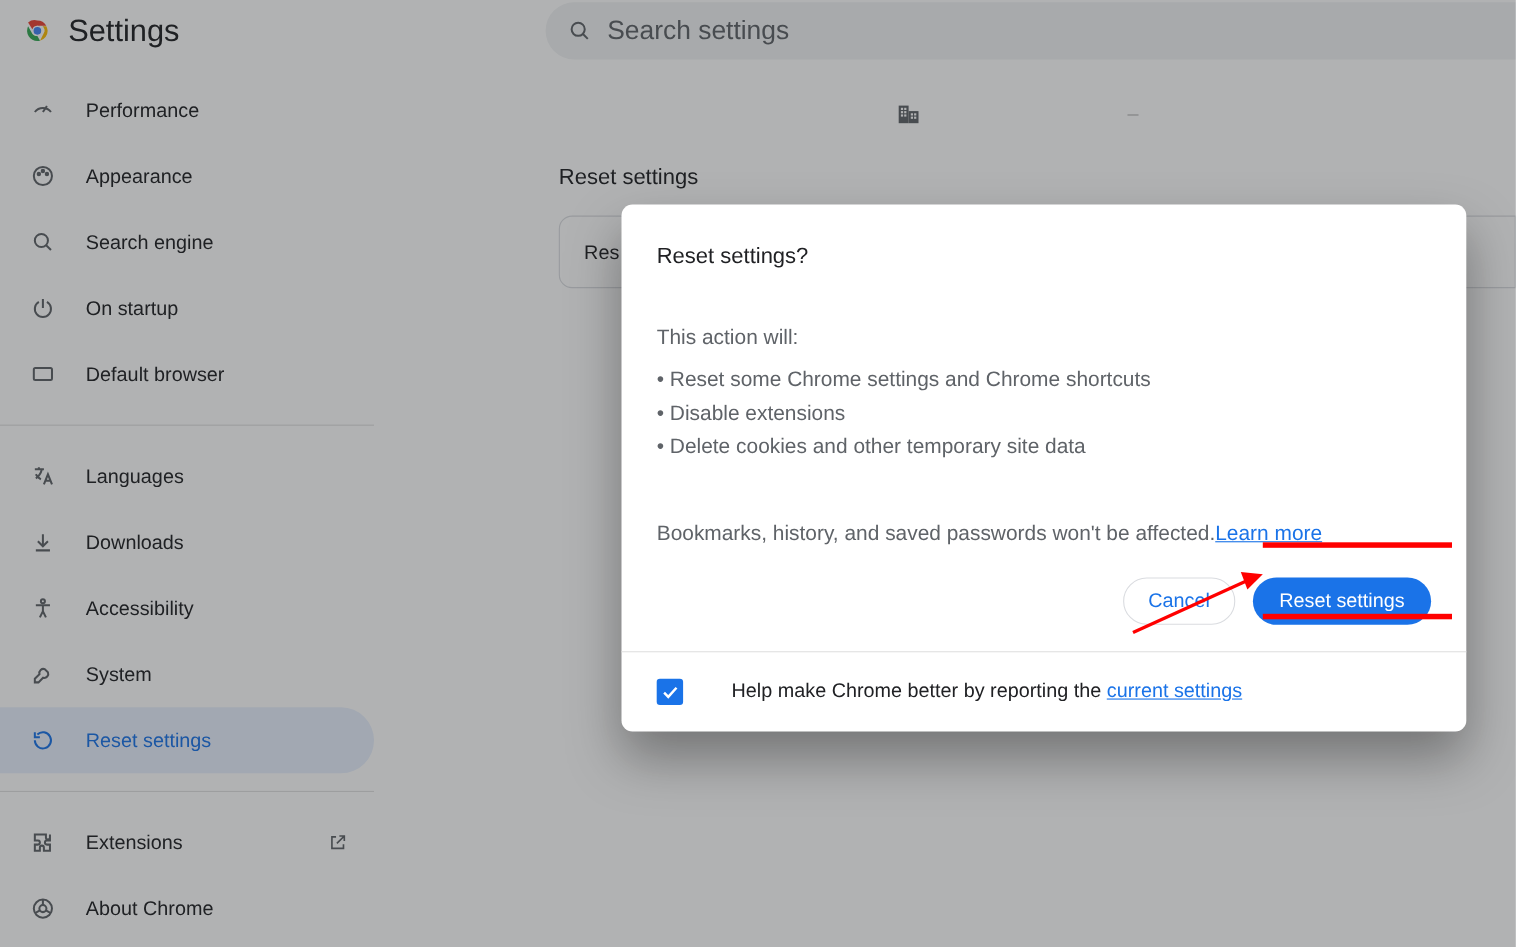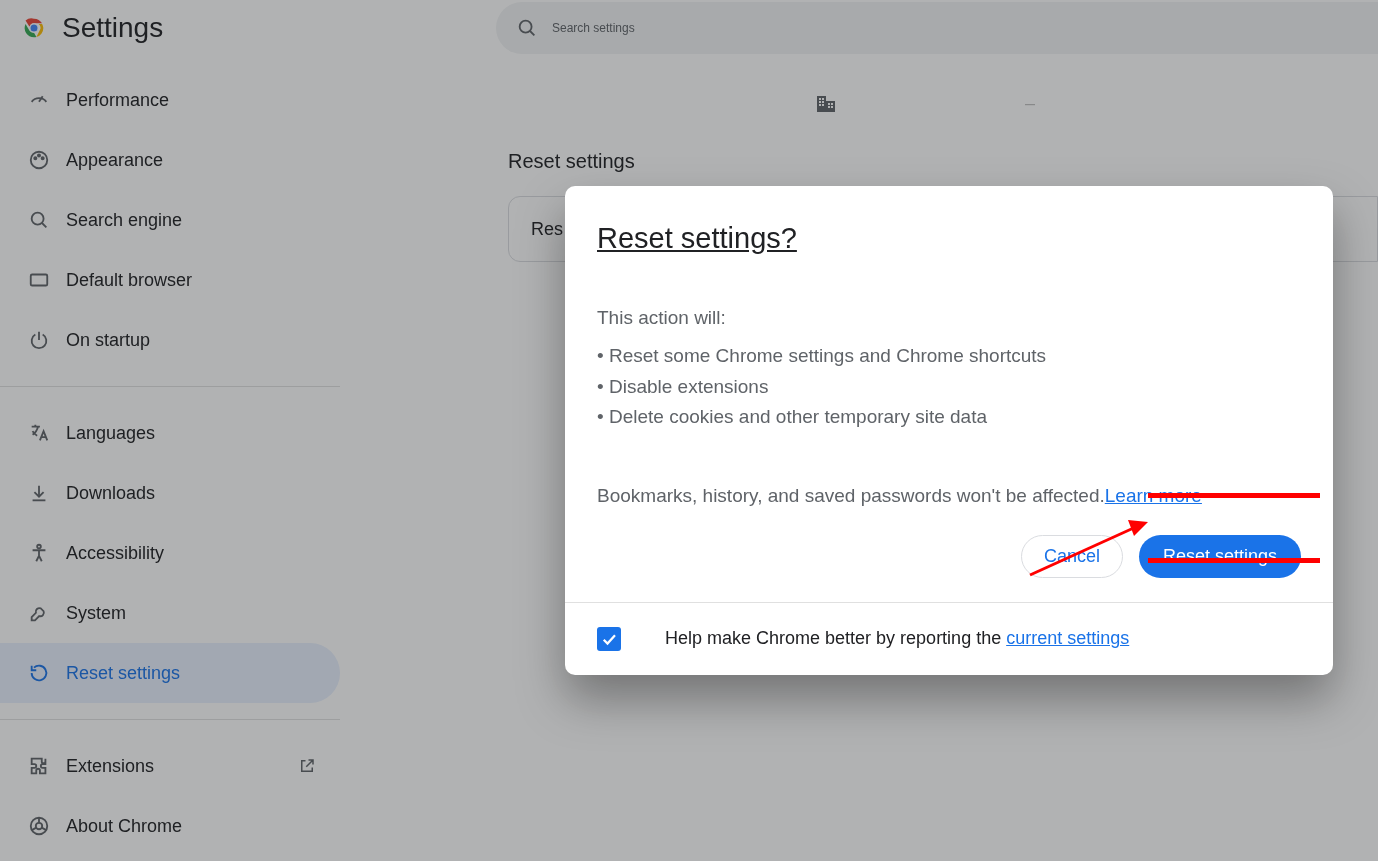--- a/index.html
+++ b/index.html
@@ -6,26 +6,26 @@
   html, body { width: 1378px; height: 861px; overflow: hidden; font-family: Arial, sans-serif; }
   .page { position: relative; width: 1378px; height: 861px; background: #fff; border-radius: 14px; }
 
   
   .header { display: flex; align-items: center; height: 56px; padding: 0 20px; gap: 14px; }
   .chrome-logo { width: 28px; height: 28px; }
   .chrome-logo svg { width: 100%; height: 100%; display: block; }
   .page-title { font-size: 28px; font-weight: 500; color: #202124; }
 
   .search-wrap { position: absolute; left: 496px; top: 0; right: 0; height: 56px; display: flex; align-items: center; }
-  .search-bar { width: 100%; background: #f1f3f4; border-radius: 28px 0 0 28px; height: 52px; display: flex; align-items: center; padding-left: 20px; color: #5f6368; font-size: 12px; gap: 14px; }
+  .search-bar { width: 100%; background: #f1f3f4; border-radius: 28px 0 0 28px; height: 52px; display: flex; align-items: center; padding-left: 20px; color: #5f6368; font-size: 24px; gap: 14px; }
 
   
   .sidebar { position: absolute; left: 0; top: 70px; width: 360px; height: 791px; overflow-y: auto; }
   .sidebar-inner { width: 340px; padding-bottom: 20px; }
-  .side-item { display: flex; align-items: center; height: 60px; padding-left: 28px; gap: 16px; font-size: 18px; color: #202124; cursor: pointer; border: none; background: transparent; width: 100%; text-align: left; }
+  .side-item { display: flex; align-items: center; height: 60px; padding-left: 28px; gap: 28px; font-size: 18px; color: #202124; cursor: pointer; border: none; background: transparent; width: 100%; text-align: left; }
   .side-item.active { background: #e8f0fe; color: #1a73e8; border-radius: 0 30px 30px 0; }
   .side-item.active .side-icon svg path, .side-item.active .side-icon svg circle, .side-item.active .side-icon svg rect, .side-item.active .side-icon svg polyline { stroke: #1a73e8; }
   .side-icon { width: 22px; height: 22px; color: #5f6368; display: inline-flex; align-items: center; justify-content: center; }
   .side-icon svg { width: 22px; height: 22px; }
   .side-item.active .side-icon { color: #1a73e8; }
   .side-label { flex: 1; }
   .side-divider { border-top: 1px solid #e0e0e0; margin: 16px 0; }
   .ext-icon-open { width: 18px; height: 18px; color: #5f6368; margin-right: 24px; }
 
   
@@ -39,21 +39,21 @@
   .org-managed { position: absolute; left: 490px; top: 12px; width: 360px; height: 42px; border-radius: 10px; background: #fff; display: flex; align-items: center; justify-content: center; color: #5f6368; font-size: 18px; }
   .section-title { position: absolute; left: 148px; top: 80px; font-size: 20px; color: #202124; }
   .card { position: absolute; left: 148px; top: 126px; right: 0; height: 66px; border: 1px solid #dadce0; border-top-left-radius: 12px; border-bottom-left-radius: 12px; display: flex; align-items: center; padding: 0 22px; font-size: 18px; color: #202124; }
 
   
   .dim { position: absolute; inset: 0; background: rgba(32,33,36,0.35); }
 
   
   .dialog { position: absolute; left: 565px; top: 186px; width: 768px; background: #fff; border-radius: 10px; box-shadow: 0 24px 48px rgba(0,0,0,0.35); overflow: visible; }
   .dialog-body { padding: 36px 32px 24px 32px; }
-  .dialog-title { font-size: 29px; color: #202124; font-weight: 400; margin-bottom: 26px; text-decoration: underline; }
+  .dialog-title { font-size: 20px; color: #202124; font-weight: 400; margin-bottom: 26px; }
   .dialog-text { font-size: 19px; color: #5f6368; line-height: 1.6; margin-top: 48px; }
   .dialog-list { list-style: none; margin-top: 8px; margin-bottom: 26px; }
   .dialog-list li::before { content: "• "; }
   .dialog-actions { display: flex; justify-content: flex-end; gap: 16px; margin-top: 24px; position: relative; }
   .btn-cancel { padding: 10px 22px; border: 1px solid #dadce0; border-radius: 28px; background: #fff; color: #1a73e8; font-size: 18px; cursor: pointer; text-align: center; }
   .btn-confirm { padding: 10px 24px; border: none; border-radius: 28px; background: #1a73e8; color: #fff; font-size: 18px; cursor: pointer; }
   .dialog-footer { border-top: 1px solid #e0e0e0; padding: 24px 32px; display: flex; align-items: center; gap: 44px; font-size: 18px; color: #202124; }
   .chk { width: 24px; height: 24px; background: #1a73e8; border-radius: 3px; display: inline-flex; align-items: center; justify-content: center; color: #fff; font-size: 16px; }
   .chk svg { width: 18px; height: 18px; stroke: #fff; stroke-width: 3; fill: none; }
   a.link { color: #1a73e8; text-decoration: underline; }
@@ -119,33 +119,33 @@
             <svg viewBox="0 0 24 24" fill="none" stroke="currentColor" stroke-width="2">
               <circle cx="10.5" cy="10.5" r="6.5"></circle>
               <line x1="20" y1="20" x2="15" y2="15"></line>
             </svg>
           </span>
       <span class="side-label">Search engine</span>
     </button>
     <button class="side-item">
       <span class="side-icon">
             <svg viewBox="0 0 24 24" fill="none" stroke="currentColor" stroke-width="2">
-              <rect x="3" y="6" width="18" height="12" rx="1.5"></rect>
-            </svg>
-          </span>
-      <span class="side-label">Default browser</span>
-    </button>
-    <button class="side-item">
-      <span class="side-icon">
-            <svg viewBox="0 0 24 24" fill="none" stroke="currentColor" stroke-width="2">
               <path d="M8 6a8 8 0 1 0 8 0"></path>
               <line x1="12" y1="3" x2="12" y2="12"></line>
             </svg>
           </span>
       <span class="side-label">On startup</span>
+    </button>
+    <button class="side-item">
+      <span class="side-icon">
+            <svg viewBox="0 0 24 24" fill="none" stroke="currentColor" stroke-width="2">
+              <rect x="3" y="6" width="18" height="12" rx="1.5"></rect>
+            </svg>
+          </span>
+      <span class="side-label">Default browser</span>
     </button>
     <div class="side-divider"></div>
     <button class="side-item">
       <span class="side-icon">
             <svg viewBox="0 0 24 24" fill="none" stroke="currentColor" stroke-width="2">
               <path d="M4 5h9M8 3v2M11 5c-1 4-3 7-6 9M5 10c1 2 3 4 5 5"></path>
               <path d="M13 20l4-10 4 10M14.5 16.5h5"></path>
             </svg>
           </span>
       <span class="side-label">Languages</span>

